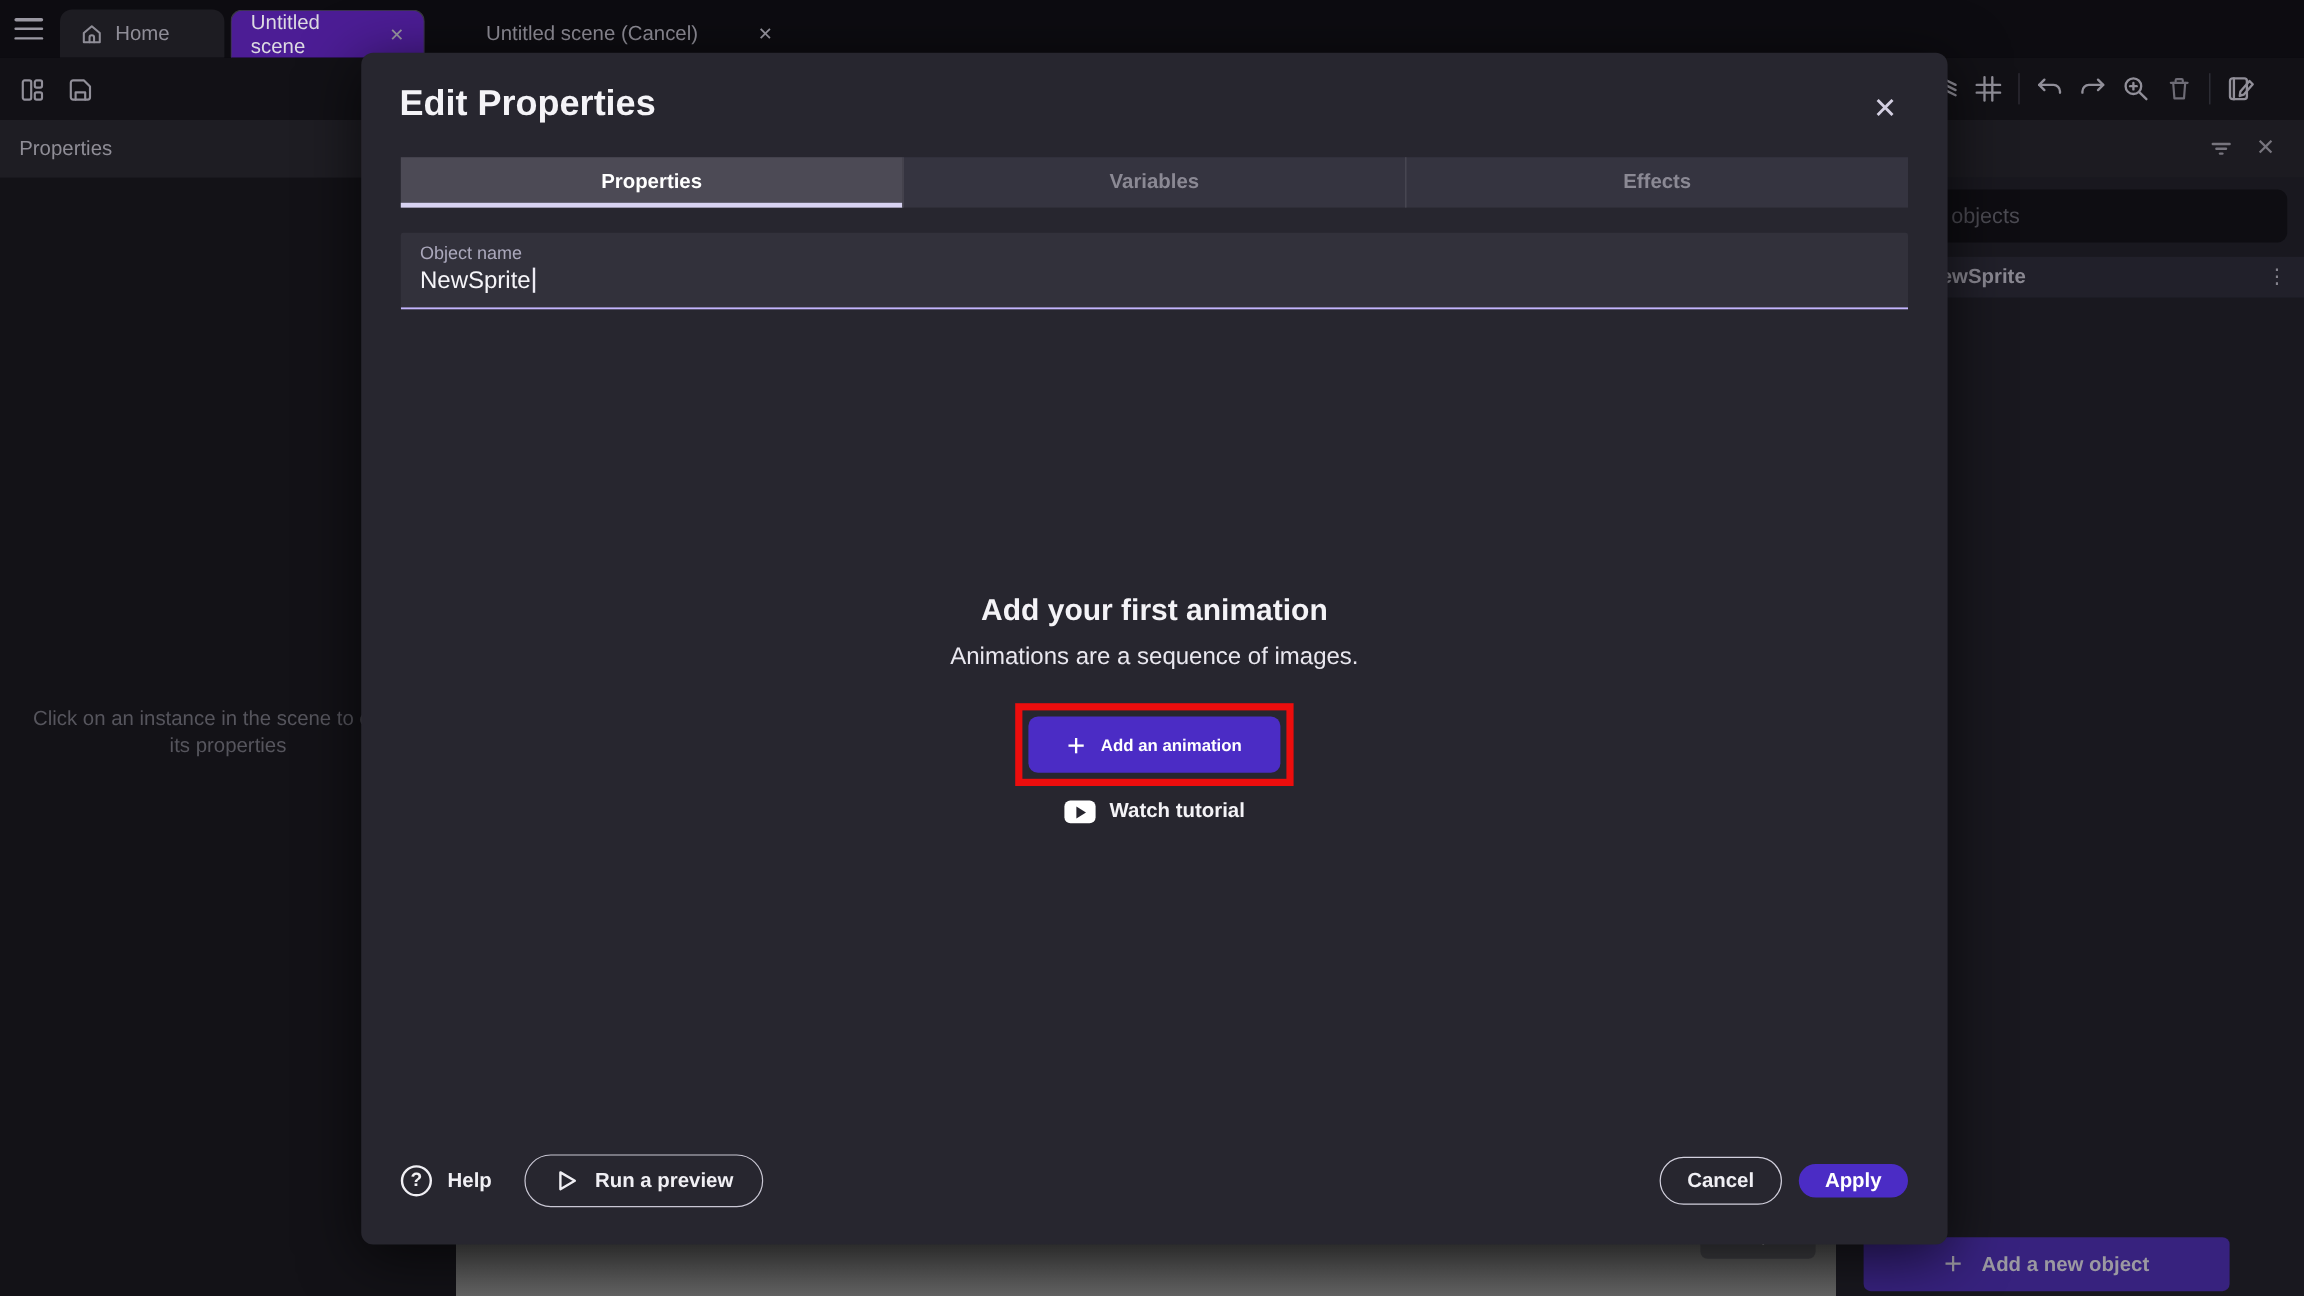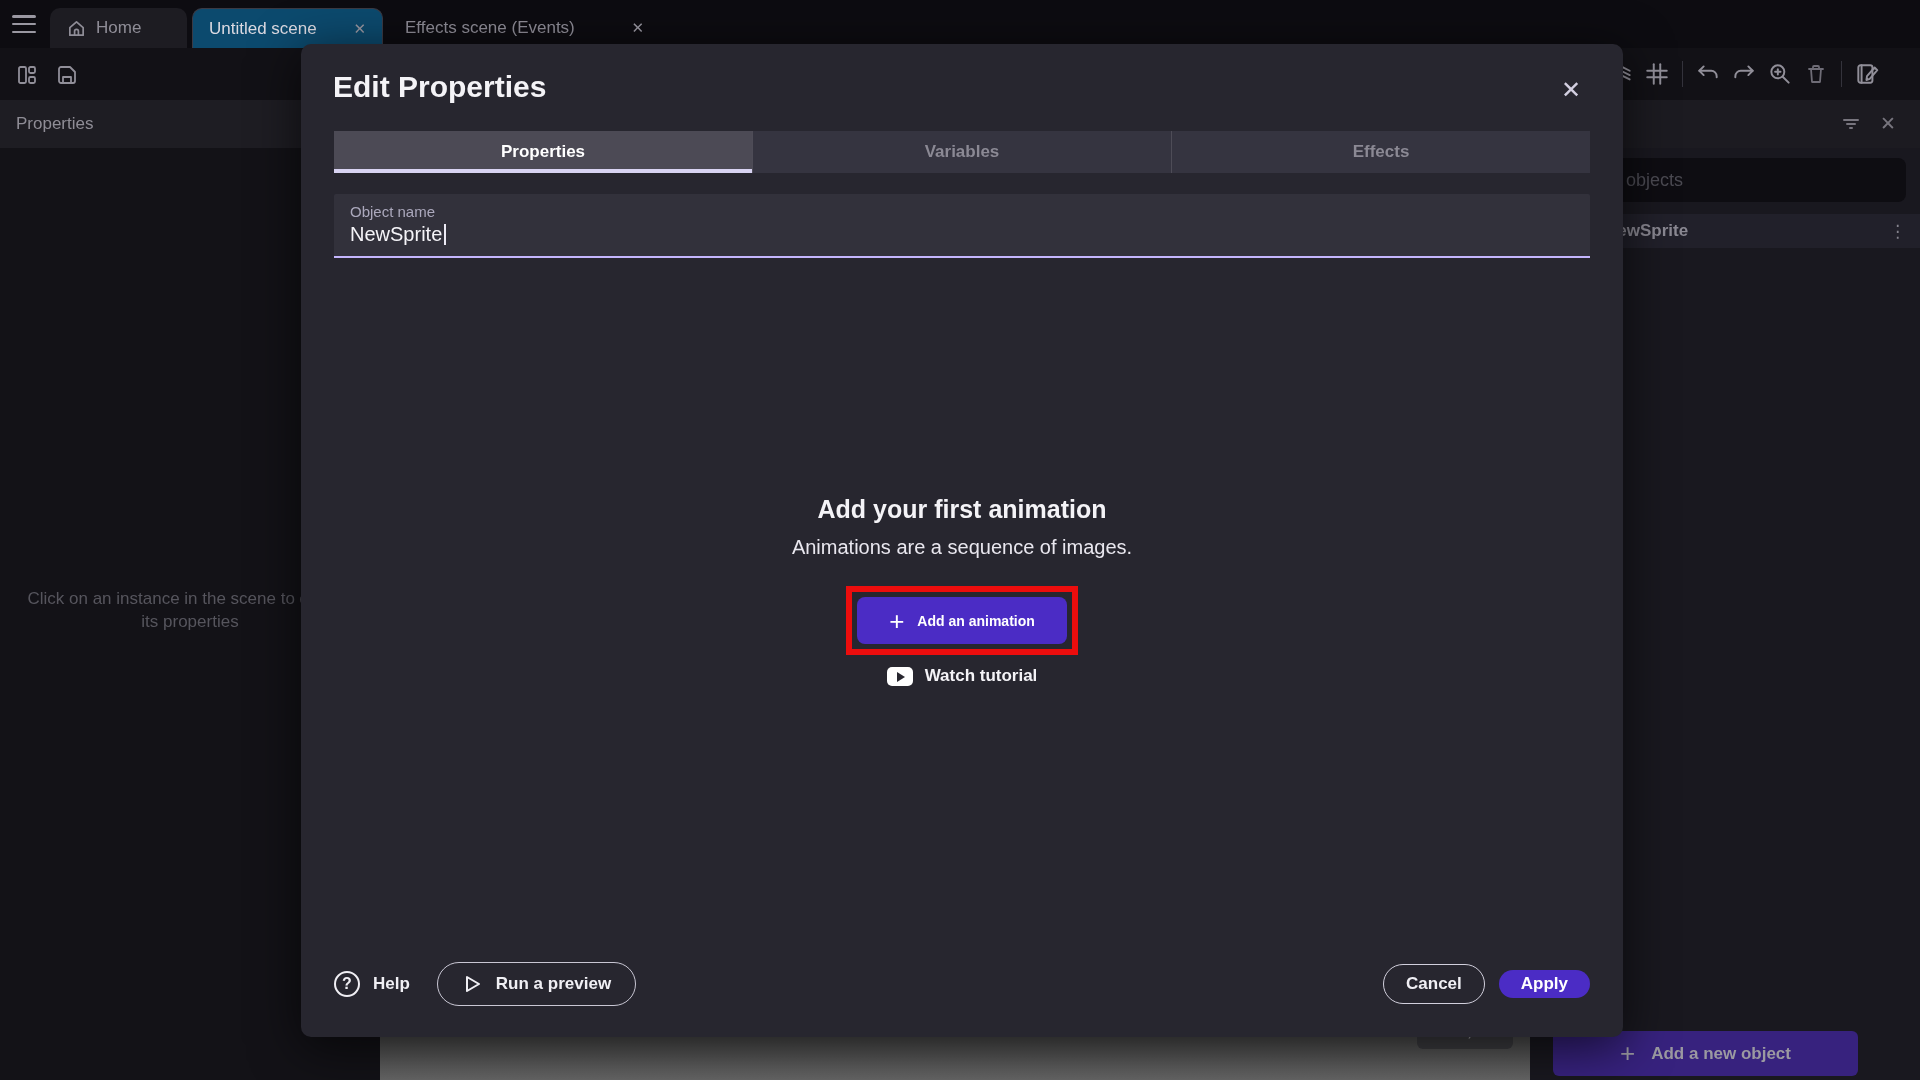--- a/index.html
+++ b/index.html
@@ -5,21 +5,21 @@
   * { margin:0; padding:0; box-sizing:border-box; }
   html,body { width:1920px; height:1080px; background:#0c0b10; font-family:"Liberation Sans", sans-serif; }
   .screen { position:relative; width:1920px; height:1080px; overflow:hidden; background:#0c0b10; }
 
   
   .topbar { position:absolute; left:0; top:0; width:1920px; height:48px; background:#0d0c11; z-index:3; }
   .hamburger { position:absolute; left:12px; top:15px; width:24px; height:18px; display:flex; flex-direction:column; justify-content:space-between; cursor:pointer; }
   .hamburger span { display:block; height:2.5px; border-radius:2px; background:#9a98a2; }
   .tab { position:absolute; top:8px; height:40px; display:flex; align-items:center; gap:10px; padding:0 16px; font-size:17px; color:#8f8d97; }
   .tab-home { left:50px; width:137px; background:#1d1c22; border-radius:10px 10px 0 0; }
-  .tab-active { left:192px; width:191px; background:#0c4a6e; border:1px solid #3b3a44; border-bottom:none; border-radius:10px 10px 0 0; color:#dcdae2; }
+  .tab-active { left:192px; width:162px; background:#4c1d95; border:1px solid #3b3a44; border-bottom:none; border-radius:10px 10px 0 0; color:#dcdae2; }
   .tab-events { left:389px; width:271px; }
   .tab .x { margin-left:auto; font-size:15px; color:#9a98a2; font-family:"DejaVu Sans", sans-serif; }
 
   
   .toolrow { position:absolute; left:0; top:48px; width:1920px; height:52px; background:#121116; z-index:2; }
   .tool-left { position:absolute; left:12px; top:12px; display:flex; gap:10px; }
   .tool-right { position:absolute; left:1606px; top:11px; display:flex; align-items:center; gap:6px; }
   .icon-btn { width:30px; height:30px; display:flex; align-items:center; justify-content:center; color:#918f99; }
   .icon-btn.dim { color:#6e6c76; }
   .icon-btn svg { stroke:currentColor; fill:none; stroke-width:1.8; stroke-linecap:round; stroke-linejoin:round; }
@@ -103,21 +103,21 @@
             <path d="M8 17 V13 a2 2 0 0 1 4 0 V17"></path>
           </svg>
       </span>
       <span>Home</span>
     </div>
     <div class="tab tab-active">
       <span>Untitled scene</span>
       <span class="x">✕</span>
     </div>
     <div class="tab tab-events">
-      <span>Effects scene (Events)</span>
+      <span>Untitled scene (Cancel)</span>
       <span class="x">✕</span>
     </div>
   </div>
 
   <div class="toolrow">
     <div class="tool-left">
       <span class="icon-btn">
         <svg width="24" height="24" viewBox="0 0 24 24">
             <rect x="4" y="4" width="7" height="16" rx="1.5"></rect>
             <rect x="14" y="4" width="6" height="6" rx="1.5"></rect>

